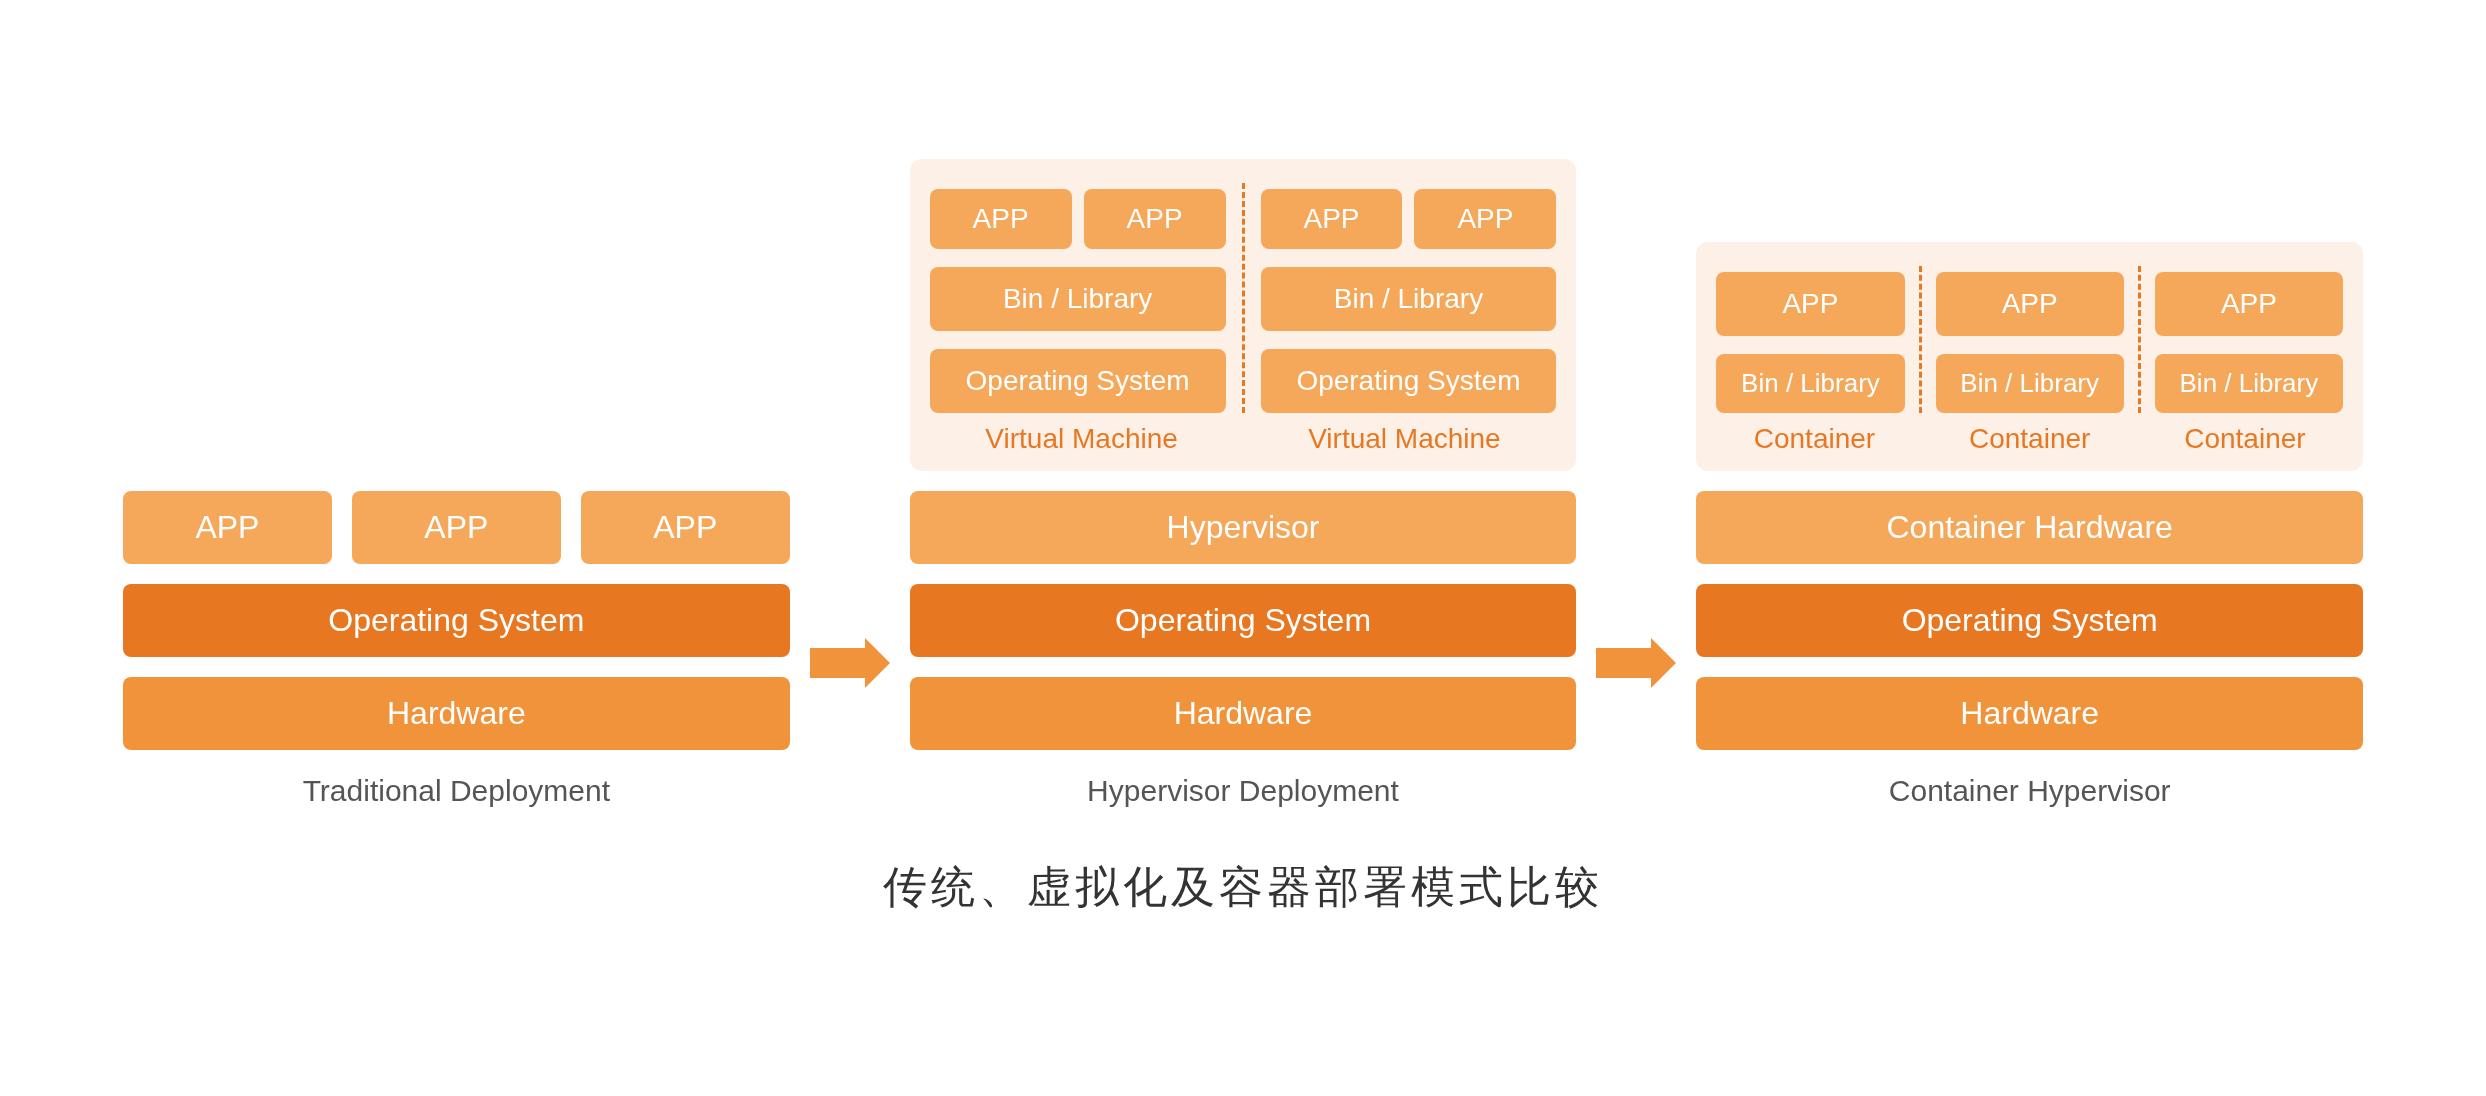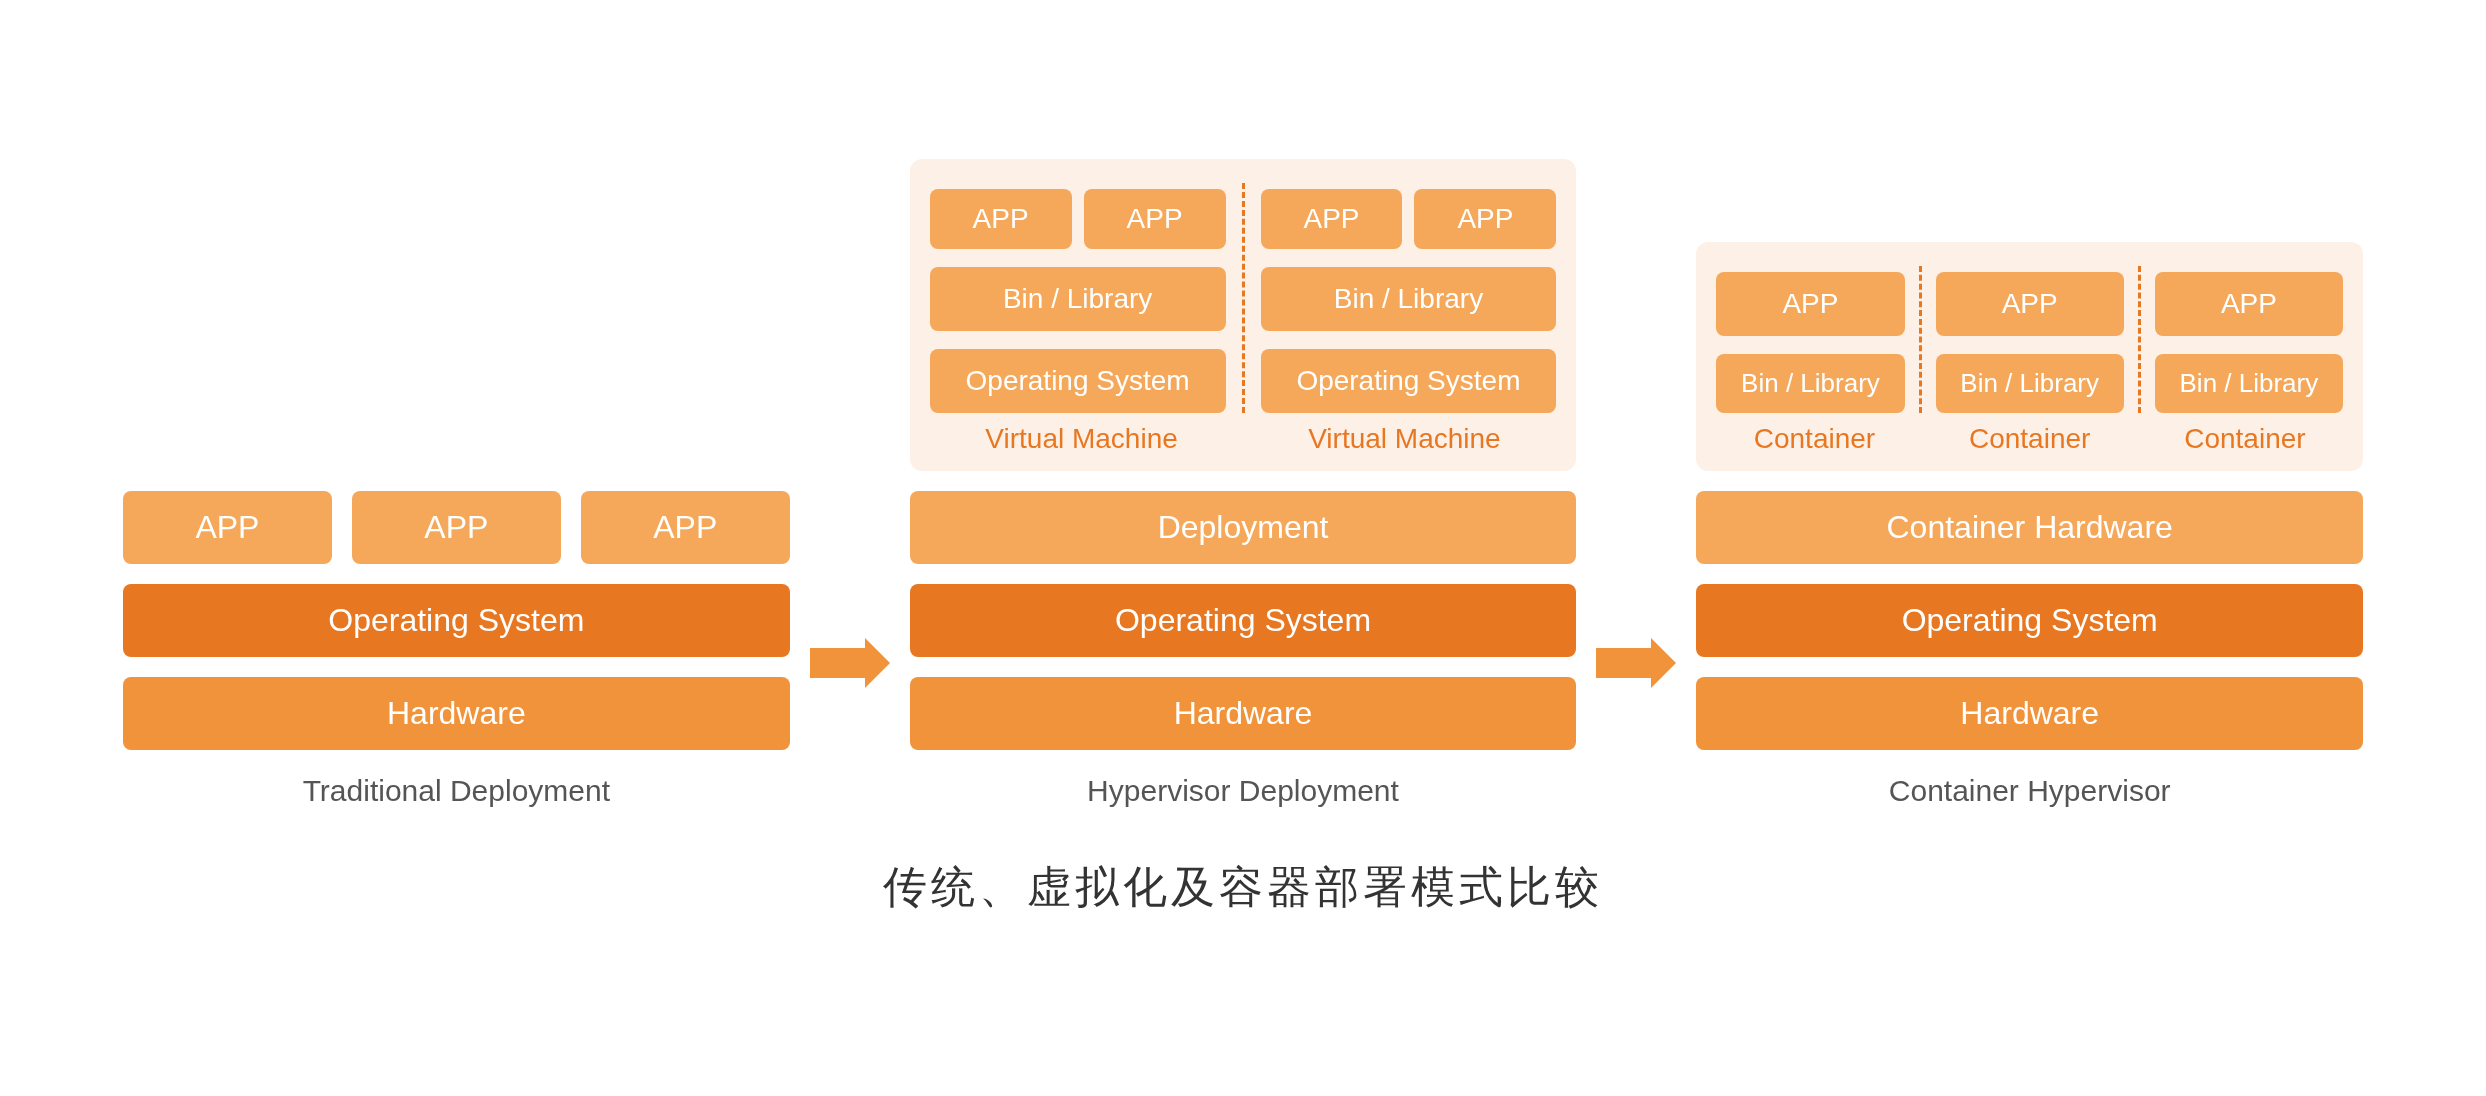--- a/index.html
+++ b/index.html
@@ -101,21 +101,20 @@
     }
     .vm-label {
       color: #E87722;
       font-size: 28px;
       text-align: center;
       margin-top: 10px;
     }
     .vm-labels-row {
       display: flex;
       gap: 8px;
-      justify-content: flex-end;
     }
     .vm-labels-row .vm-label {
       flex: 1;
     }
 
     
     .container-outer {
       background: #FDF0E6;
       border-radius: 12px;
       padding: 24px 20px 16px 20px;
@@ -218,21 +217,21 @@
             <div class="block block-orange-light" style="margin-bottom:0;font-size:28px;padding:16px 8px;">Operating System</div>
           </div>
         </div>
 
         <div class="vm-labels-row">
           <div class="vm-label">Virtual Machine</div>
           <div style="width:3px;"></div>
           <div class="vm-label">Virtual Machine</div>
         </div>
       </div>
-      <div class="block block-orange-light" style="margin-bottom:14px;">Deployment</div>
+      <div class="block block-orange-light" style="margin-bottom:14px;">Hypervisor</div>
       <div class="block block-orange-dark" style="margin-bottom:14px;">Operating System</div>
       <div class="block block-orange-mid">Hardware</div>
       <div class="col-label">Hypervisor Deployment</div>
     </div>
 
     <div class="arrow">
       <svg class="arrow-shape" viewBox="0 0 80 50" xmlns="http://www.w3.org/2000/svg">
         <polygon points="0,10 55,10 55,0 80,25 55,50 55,40 0,40" fill="#F0933A"></polygon>
       </svg>
     </div>

